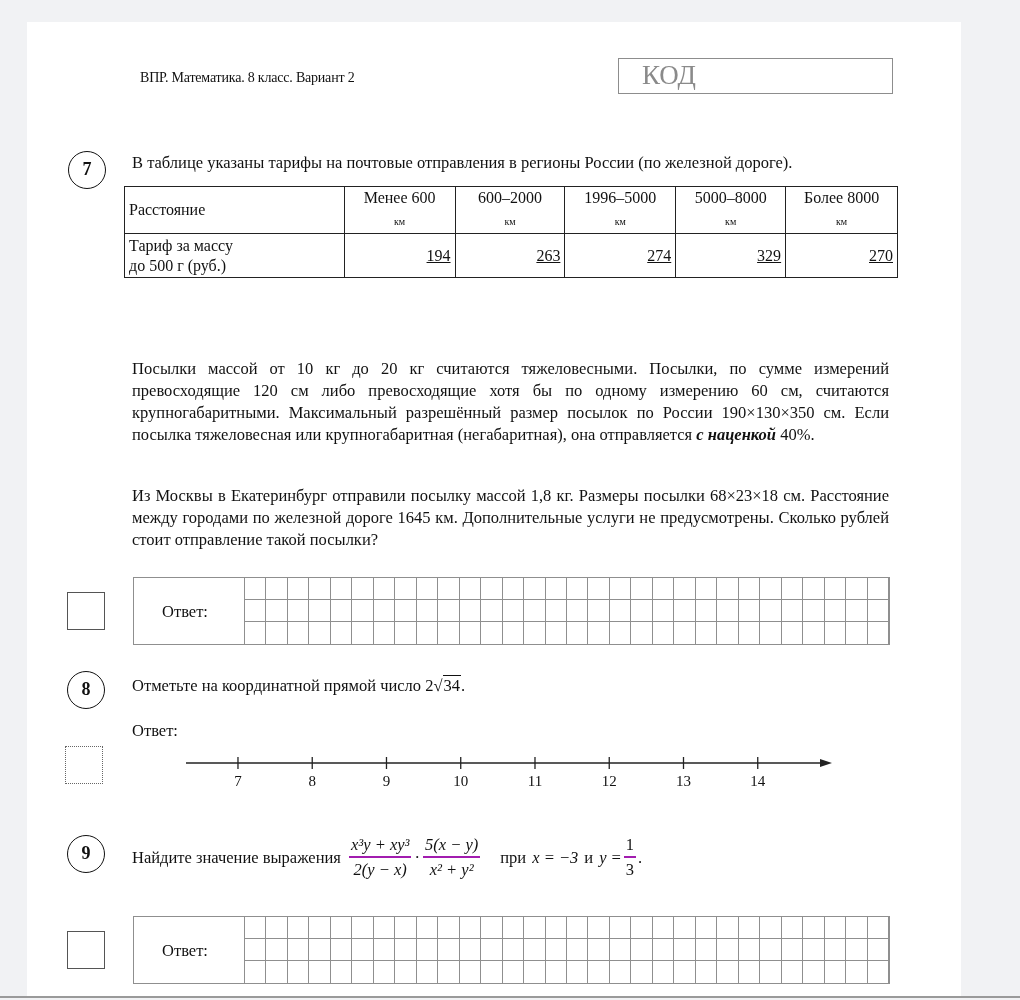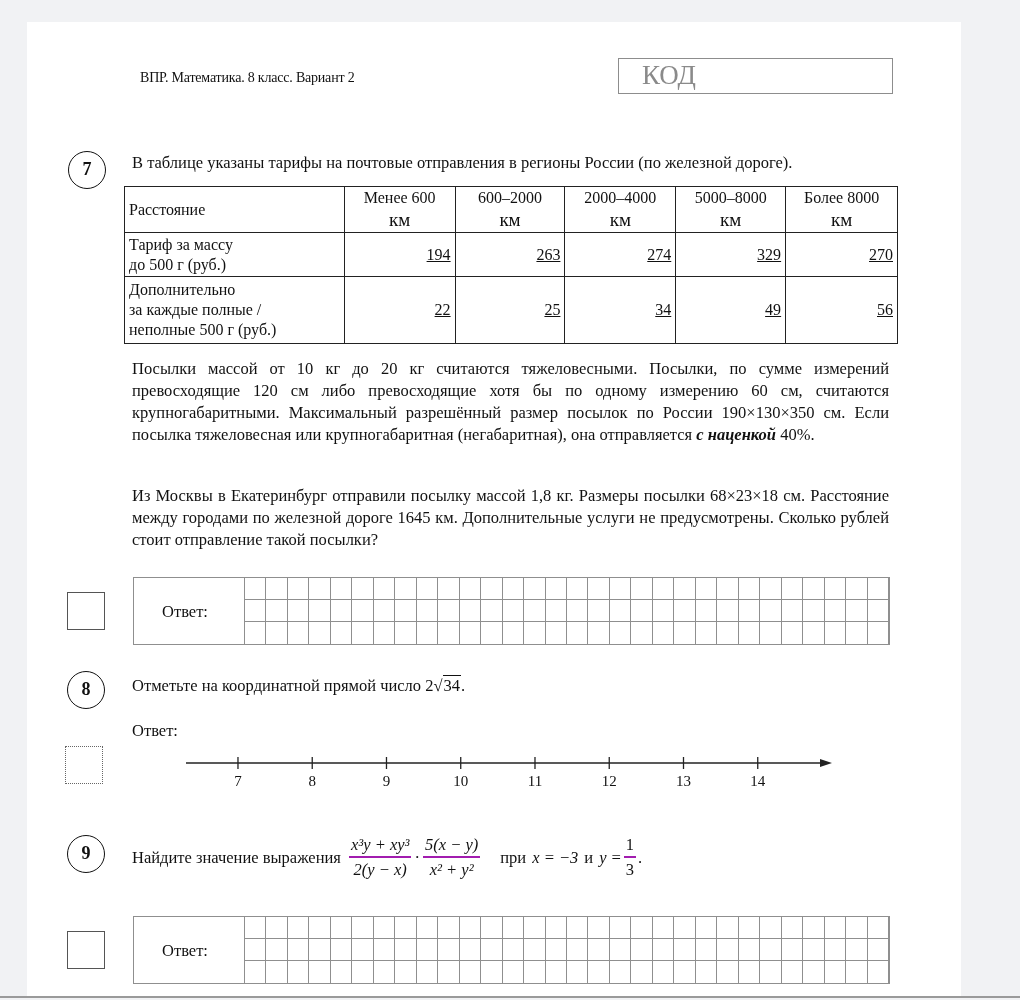--- a/index.html
+++ b/index.html
@@ -31,21 +31,21 @@
   .qtext { font-size: 16.5px; line-height: 22px; }
   table.tariffs {
     position: absolute; left: 124px; top: 186px; width: 774px;
     border-collapse: collapse; font-size: 16px; line-height: 20px; border-radius: 11px;
   }
   table.tariffs td {
     border: 1.5px solid #222; padding: 0 4px; vertical-align: middle;
   }
   table.tariffs td.num { text-align: right; text-decoration: underline; }
   table.tariffs td.head { text-align: center; line-height: 22px; }
-  table.tariffs td.head .km { font-size: 19px; }
+  table.tariffs td.head .km { font-size: 10px; }
   .para {
     left: 132px; width: 757px; font-size: 16.5px; line-height: 22px; text-align: justify;
   }
   .para b i, .para i b { font-weight: bold; font-style: italic; }
   .score-box {
     width: 38px; height: 38px; border: 1.5px solid #555; box-sizing: border-box;
   }
   .score-box.dotted { border: 1.5px dotted #666; }
   .answer-box {
     border: 1.5px solid #8f8f8f; box-sizing: border-box; background: #fff;
@@ -87,39 +87,31 @@
       <col style="width:110px">
       <col style="width:111px">
       <col style="width:110px">
       <col style="width:112px">
   </colgroup>
   <tbody>
       <tr style="height:45px">
     <td>Расстояние</td>
     <td class="head"><span>Менее 600</span><br><span class="km">км</span></td>
     <td class="head"><span>600–2000</span><br><span class="km">км</span></td>
-    <td class="head"><span>2000–4000</span><br><span class="km">км</span></td>
+    <td class="head"><span>1996–5000</span><br><span class="km">км</span></td>
     <td class="head"><span>5000–8000</span><br><span class="km">км</span></td>
     <td class="head"><span>Более 8000</span><br><span class="km">км</span></td>
   </tr>
   <tr style="height:44px">
     <td><span>Тариф за массу</span><br><span>до 500 г (руб.)</span></td>
     <td class="num">194</td>
     <td class="num">263</td>
     <td class="num">274</td>
     <td class="num">329</td>
     <td class="num">270</td>
-  </tr>
-  <tr style="height:67px">
-    <td><span>Дополнительно</span><br><span>за каждые полные /</span><br><span>неполные 500 г (руб.)</span></td>
-    <td class="num">22</td>
-    <td class="num">25</td>
-    <td class="num">34</td>
-    <td class="num">49</td>
-    <td class="num">56</td>
   </tr>
 </tbody>
   </table>
 
 <div class="abs para" style="top:358px;"><span>Посылки массой от 10 кг до 20 кг считаются тяжеловесными. Посылки, по сумме измерений превосходящие 120 см либо превосходящие хотя бы по одному измерению 60 см, считаются крупногабаритными. Максимальный разрешённый размер посылок по России 190×130×350 см. Если посылка тяжеловесная или крупногабаритная (негабаритная), она отправляется </span><b><i>с наценкой</i></b><span> 40%.</span></div>
 
 <div class="abs para" style="top:485px;">Из Москвы в Екатеринбург отправили посылку массой 1,8 кг. Размеры посылки 68×23×18 см. Расстояние между городами по железной дороге 1645 км. Дополнительные услуги не предусмотрены. Сколько рублей стоит отправление такой посылки?</div>
 
 <div class="abs score-box" style="left:67px; top:592px;"></div>
 <div class="abs answer-box" style="left:133px; top:577px; width:757px; height:68px;">

